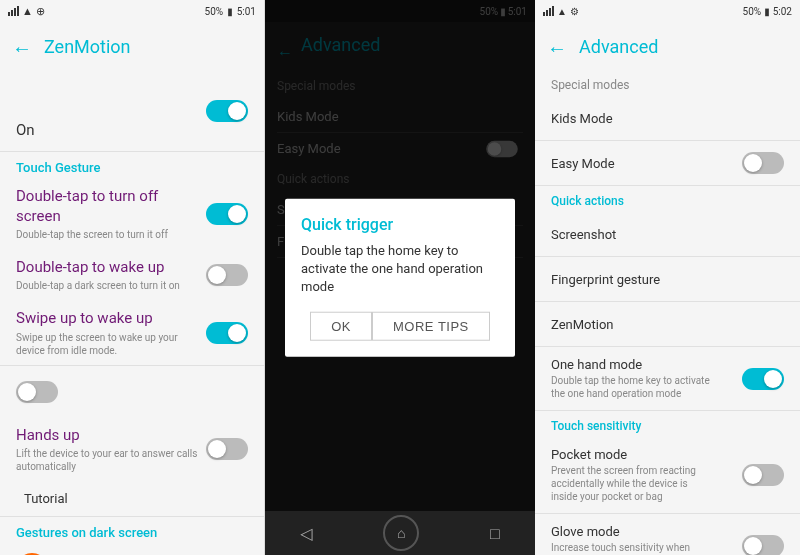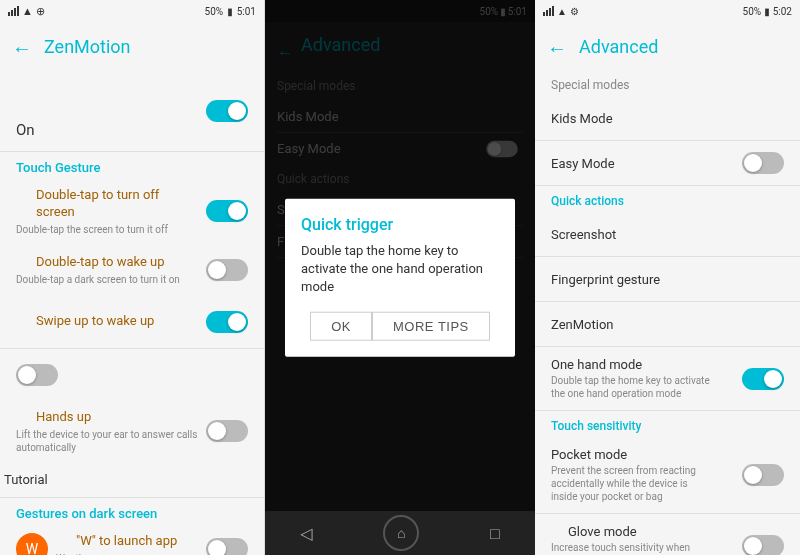--- a/index.html
+++ b/index.html
@@ -137,35 +137,34 @@
       padding: 8px 16px;
       min-height: 52px;
     }
 
     .setting-text {
       flex: 1;
       padding-right: 8px;
     }
 
     .setting-title {
-      font-size: 13px;
-      color: #a16207;
+      font-size: 15px;
+      color: #701a75;
       line-height: 1.3;
-      margin-left: 20px;
     }
 
     .setting-desc {
       font-size: 10px;
       color: #888;
       line-height: 1.3;
       margin-top: 2px;
     }
 
     .tutorial-item {
-      padding: 10px 4px;
+      padding: 10px 24px;
       font-size: 13px;
       color: #333;
     }
 
     .gesture-icon {
       width: 32px;
       height: 32px;
       background: #ff6600;
       border-radius: 50%;
       display: flex;
@@ -439,20 +438,21 @@
     <div class="setting-text">
       <div class="setting-title">Double-tap to wake up</div>
       <div class="setting-desc">Double-tap a dark screen to turn it on</div>
     </div>
     <div class="toggle-off"></div>
   </div>
 
   <div class="setting-item">
     <div class="setting-text">
       <div class="setting-title">Swipe up to wake up</div>
+      <div class="setting-desc">Swipe up the screen to wake up your device from idle mode.</div>
     </div>
     <div class="toggle-on"></div>
   </div>
 
   <div class="divider"></div>
 
 
   <div class="setting-item">
     <div class="toggle-off"></div>
   </div>
@@ -605,18 +605,18 @@
       <div style="font-size:13px;color:#333;">Pocket mode</div>
       <div style="font-size:10px;color:#888;margin-top:2px;line-height:1.3;max-width:160px;">Prevent the screen from reacting accidentally while the device is inside your pocket or bag</div>
     </div>
     <div class="toggle-off"></div>
   </div>
 
   <div class="divider"></div>
 
   <div class="right-setting-item">
     <div>
-      <div style="font-size:13px;color:#333;margin-left:17px;">Glove mode</div>
+      <div style="font-size:13px;color:#333;">Glove mode</div>
       <div style="font-size:10px;color:#888;margin-top:2px;line-height:1.3;max-width:160px;">Increase touch sensitivity when wearing gloves</div>
     </div>
     <div class="toggle-off"></div>
   </div>
 </div>
 
 </body></html>

